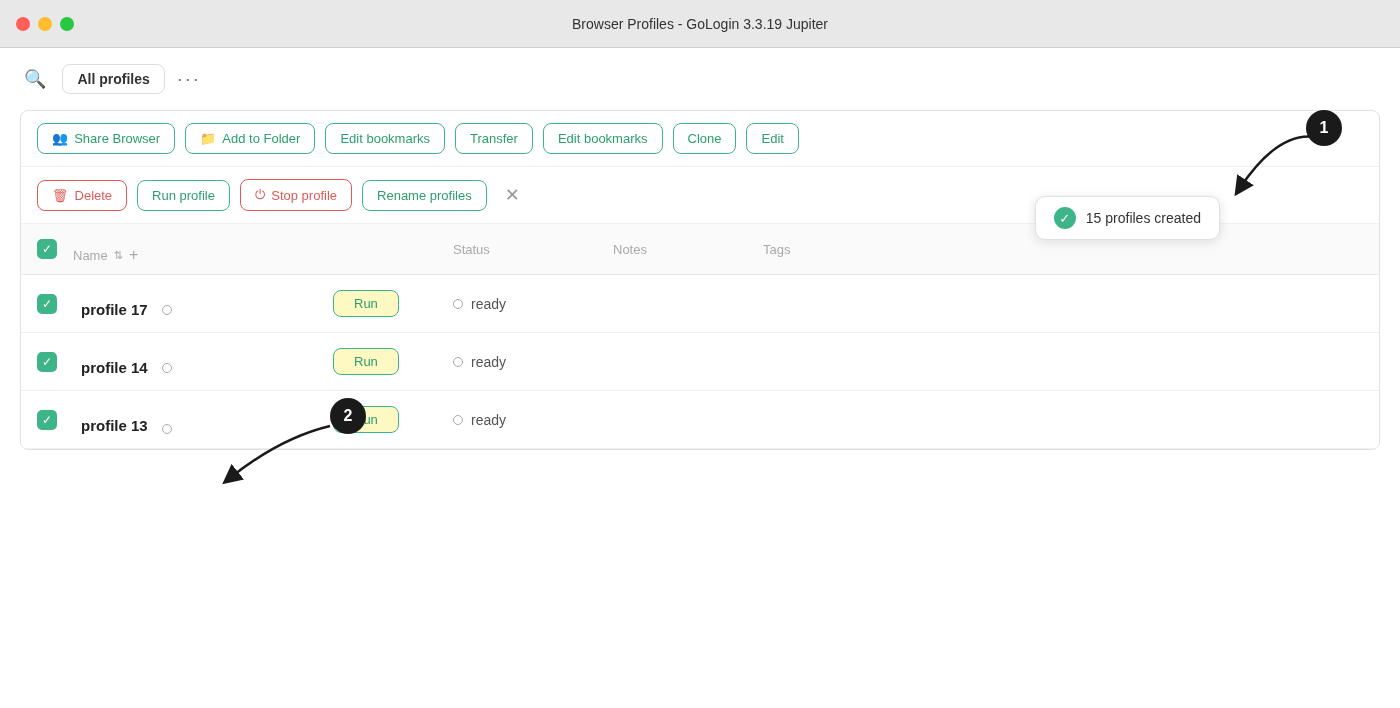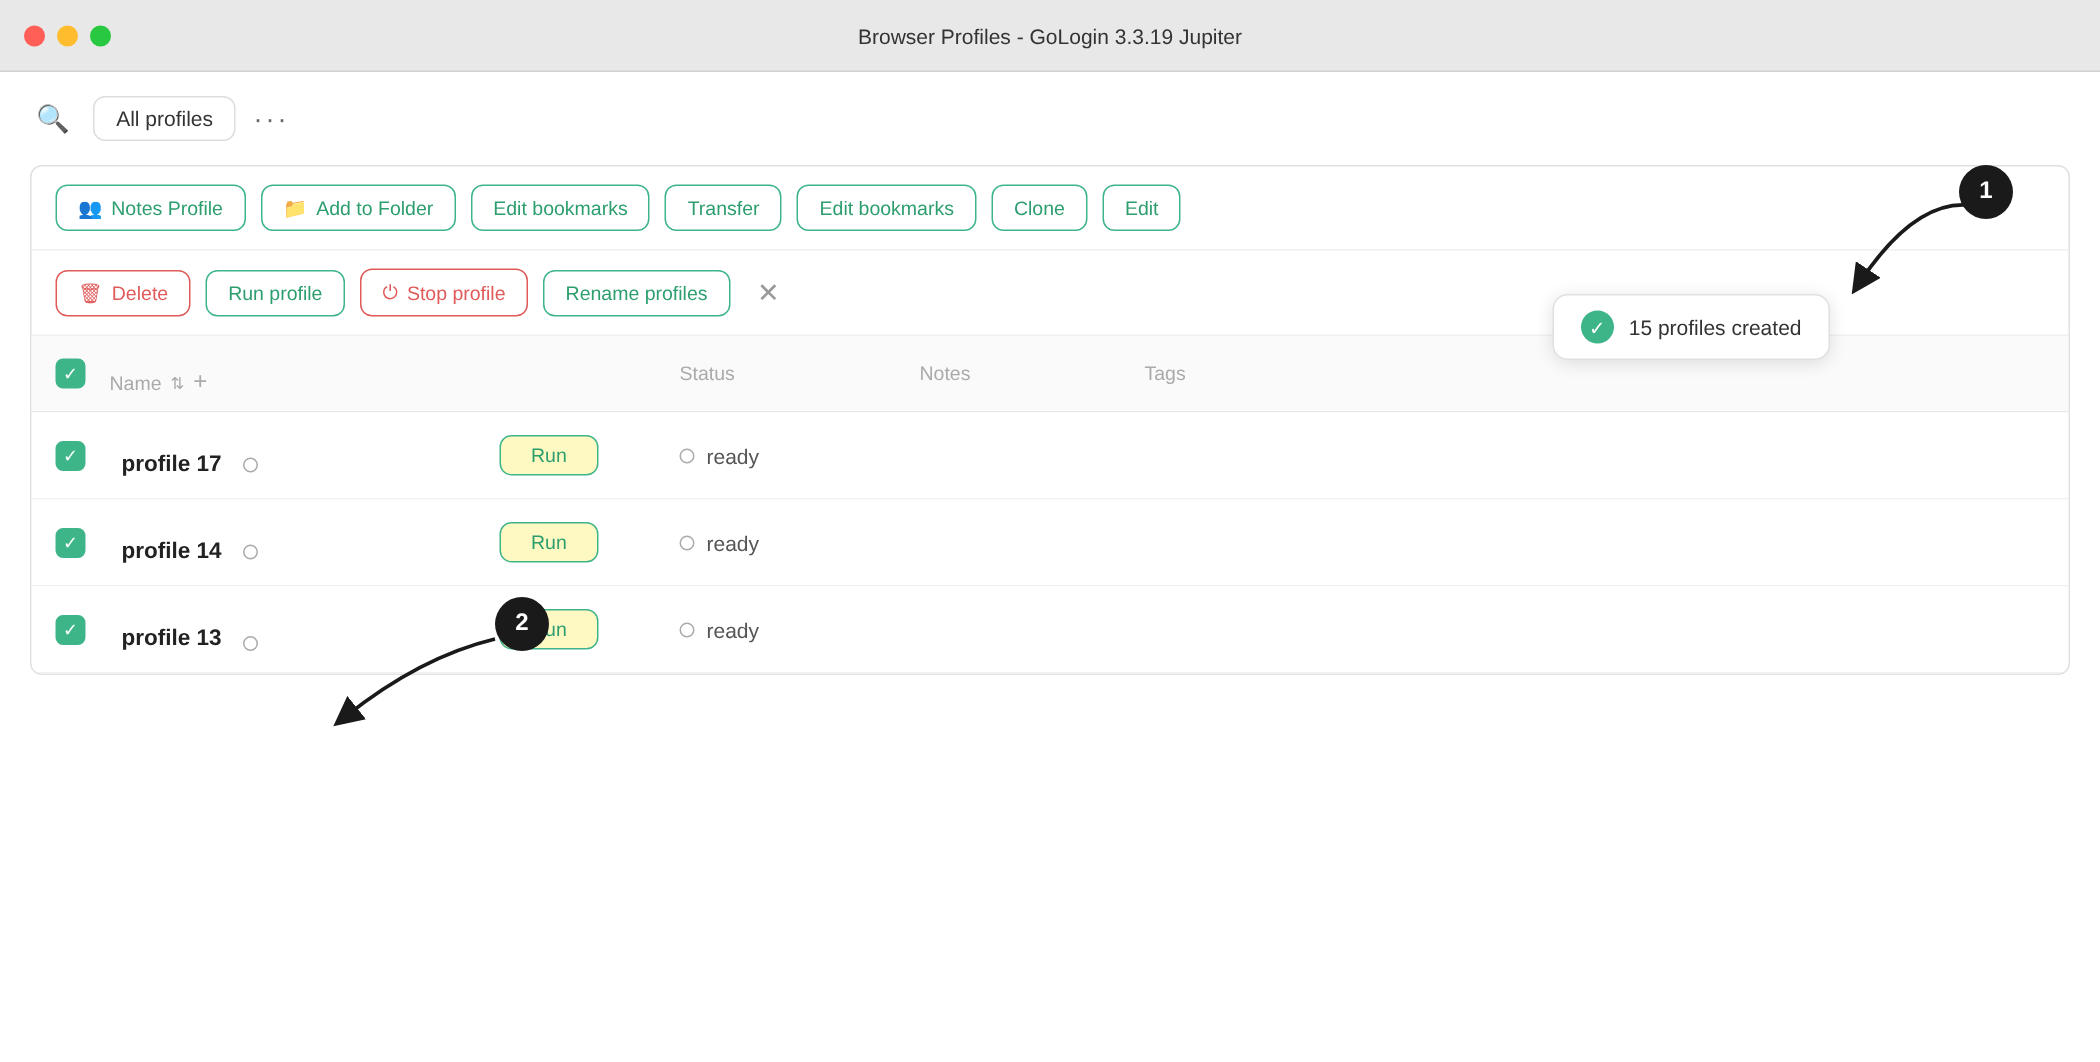--- a/index.html
+++ b/index.html
@@ -66,21 +66,21 @@
       color: #666;
       font-size: 18px;
       padding: 4px;
     }
     .all-profiles-btn {
       background: #fff;
       border: 1px solid #ddd;
       border-radius: 8px;
       padding: 6px 14px;
       font-size: 14px;
-      font-weight: 400;
+      font-weight: 700;
       color: #333;
       cursor: pointer;
     }
     .more-btn {
       background: none;
       border: none;
       cursor: pointer;
       color: #666;
       font-size: 18px;
       letter-spacing: 2px;
@@ -317,21 +317,21 @@
     </button>
     <button class="all-profiles-btn">All profiles</button>
     <button class="more-btn">···</button>
   </div>
 
   <div class="content-area">
 
     <div class="action-row">
       <button class="action-btn">
         <span>👥</span>
-        <span>Notes Profile</span>
+        <span>Share Browser</span>
       </button>
       <button class="action-btn">
         <span>📁</span>
         <span>Add to Folder</span>
       </button>
       <button class="action-btn">
         <span>Edit bookmarks</span>
       </button>
       <button class="action-btn">
         <span>Transfer</span>

